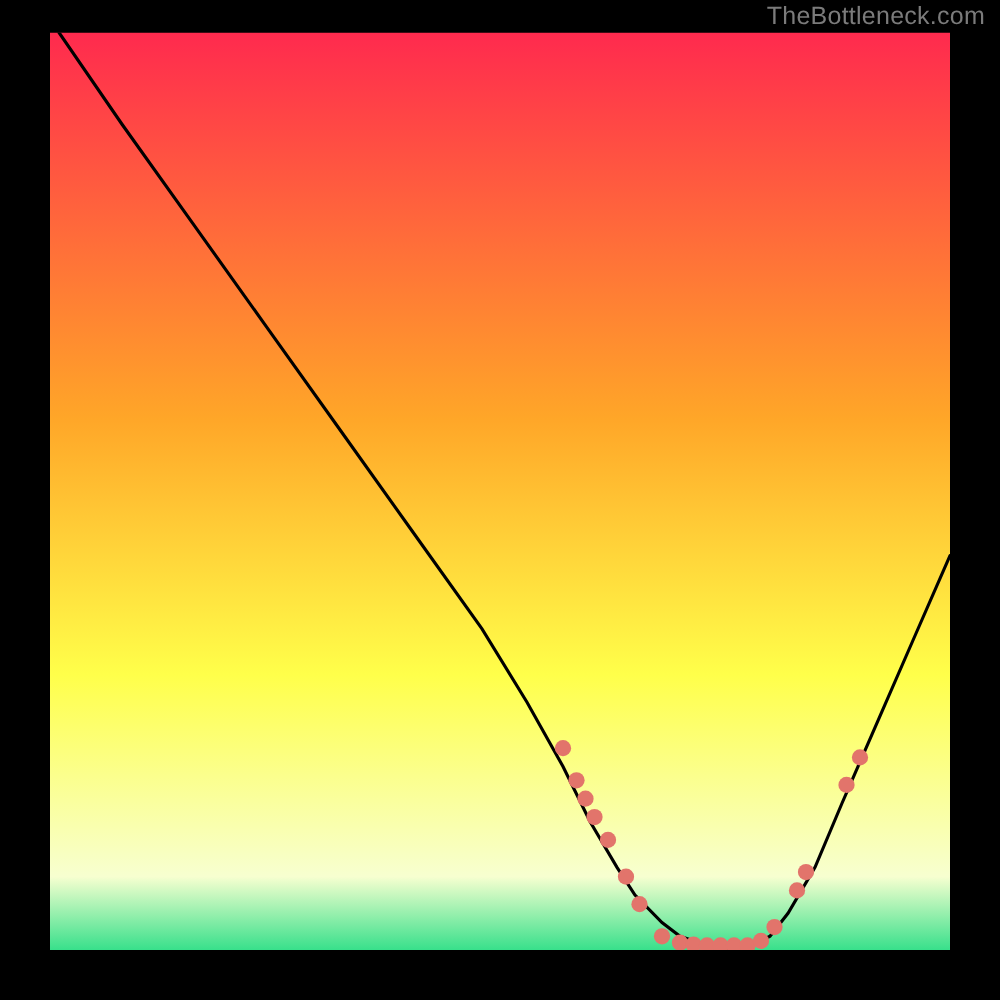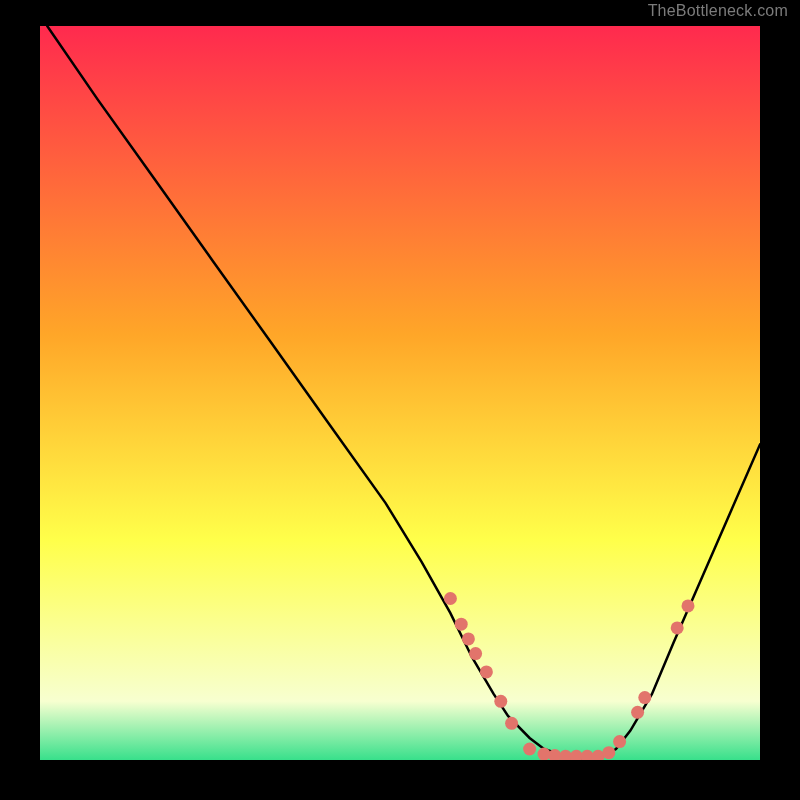--- a/index.html
+++ b/index.html
@@ -15,21 +15,21 @@
     height: 800px;
     position: relative;
     background: #000000;
   }
   .attribution {
     position: absolute;
     top: 2px;
     right: 12px;
     color: #7b7b7b;
     font-family: Arial, Helvetica, sans-serif;
-    font-size: 16px;
+    font-size: 20px;
     letter-spacing: 0.2px;
   }
   .plot-frame {
     position: absolute;
     left: 40px;
     top: 26px;
     width: 720px;
     height: 734px;
     background: #000;
   }

